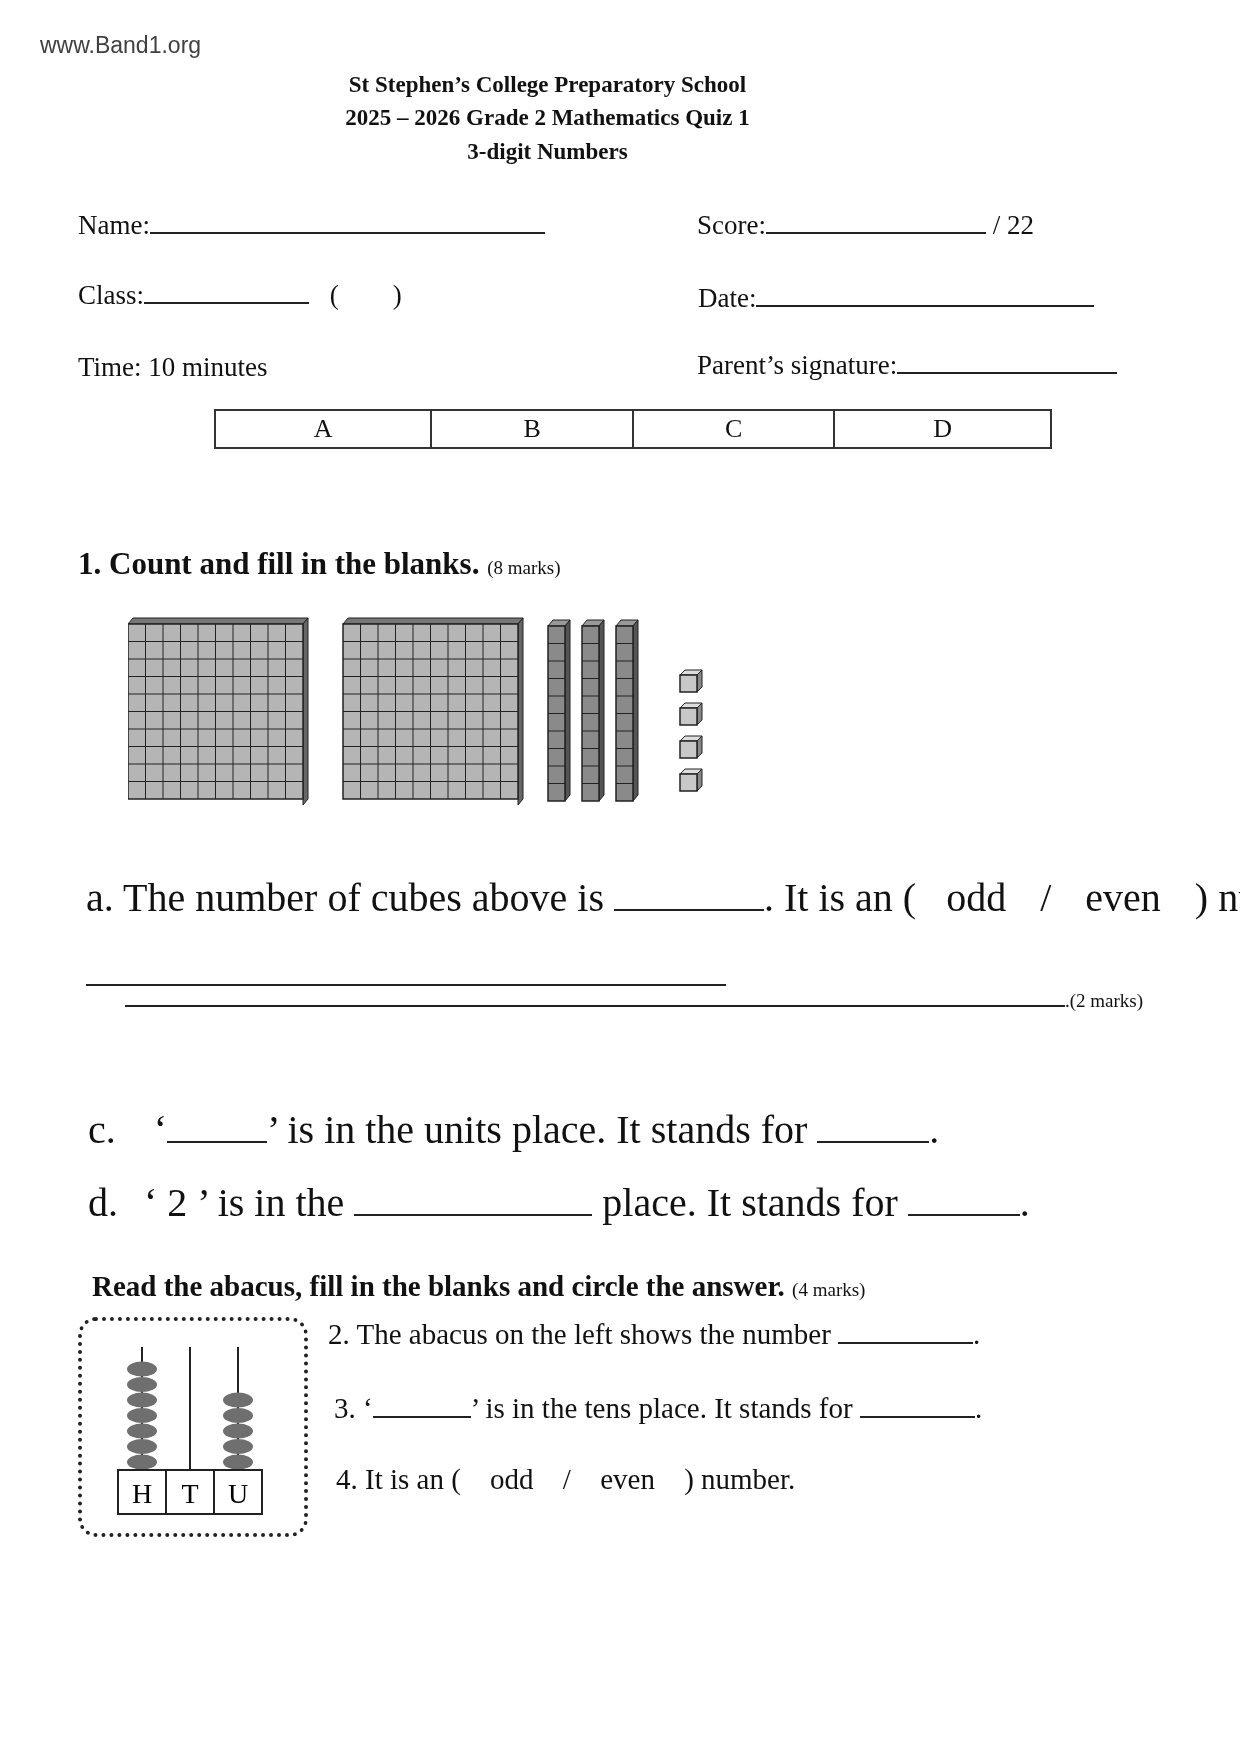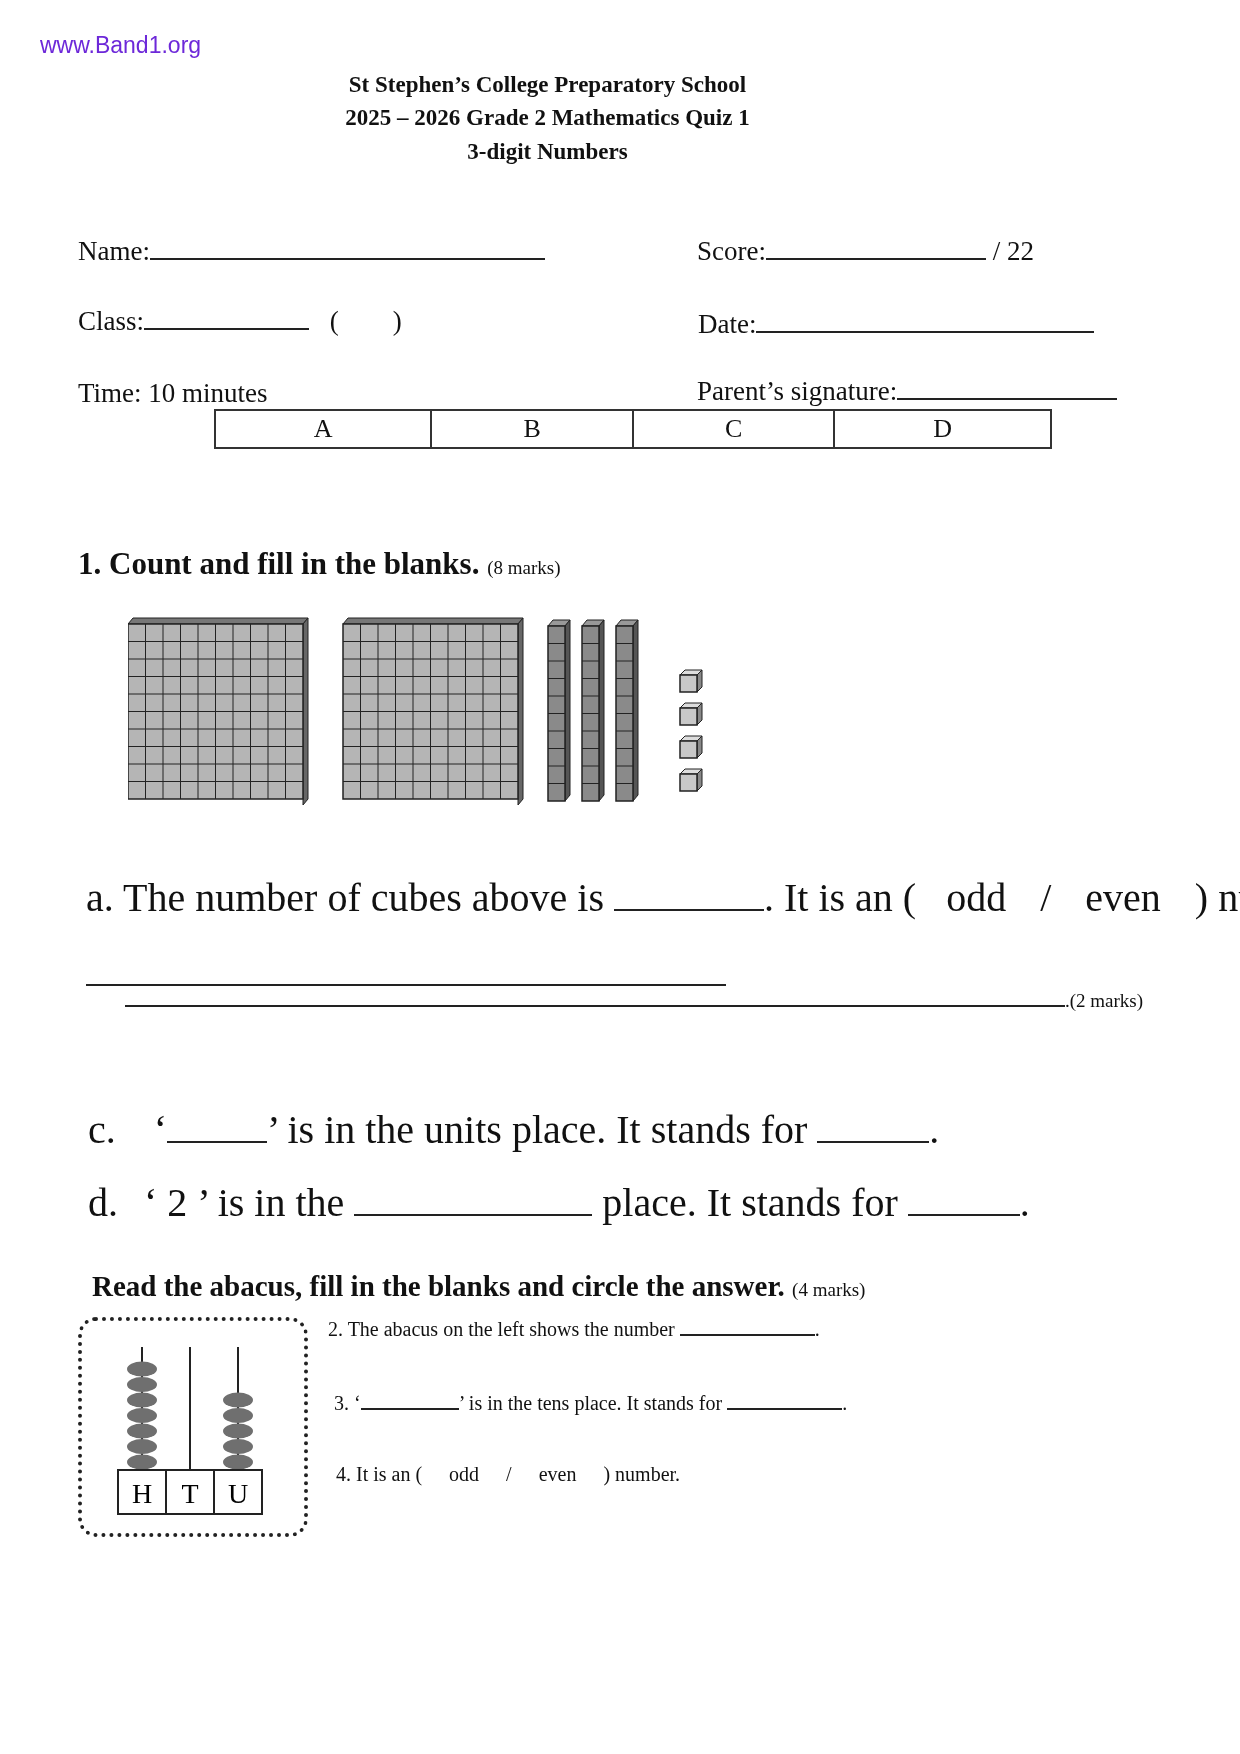--- a/index.html
+++ b/index.html
@@ -1,31 +1,31 @@
 <!DOCTYPE html>
 <html><head>
 <meta charset="utf-8">
 <style>
   html, body { margin:0; padding:0; }
   body { width:1240px; height:1754px; background:#fff; position:relative; overflow:hidden;
          font-family:"Liberation Serif","DejaVu Serif",serif; color:#111; }
   .abs { position:absolute; }
-  .watermark { left:40px; top:32px; font-family:"Liberation Sans","DejaVu Sans",sans-serif; font-size:23px; color:#6d28d9; }
+  .watermark { left:40px; top:32px; font-family:"Liberation Sans","DejaVu Sans",sans-serif; font-size:23px; color:#404040; }
   .title { left:0; width:1095px; text-align:center; font-weight:bold; font-size:23px; }
-  .field { font-size:27px;margin-top:26px; }
+  .field { font-size:27px; }
   .line { display:inline-block; border-bottom:2px solid #222; vertical-align:baseline; }
   table.grade { position:absolute; left:214px; top:409px; width:838px; border-collapse:collapse; font-size:26px; }
   table.grade td { border:2px solid #333; text-align:center; height:36px; padding:0; }
   .q1h { left:78px; top:546px; font-weight:bold; font-size:31px; }
   .small { font-weight:normal; font-size:19px;text-align:center; }
   .qtext { font-size:40px;margin-top:44px; }
   .blocks { left:128px; top:616px; }
   .abacus-box { left:78px; top:1317px; width:222px; height:212px; border:4px dotted #222; border-radius:18px; }
   .q2h { left:92px; top:1270px; font-weight:bold; font-size:29px; }
-  .q2text { font-size:20px; }
+  .q2text { font-size:29px; }
 </style>
 </head>
 <body>
 
 <div class="abs watermark">www.Band1.org</div>
 
 <div class="abs title" style="top:72px">St Stephen’s College Preparatory School</div>
 <div class="abs title" style="top:105px">2025 – 2026  Grade 2 Mathematics Quiz 1</div>
 <div class="abs title" style="top:139px">3-digit Numbers</div>
 

